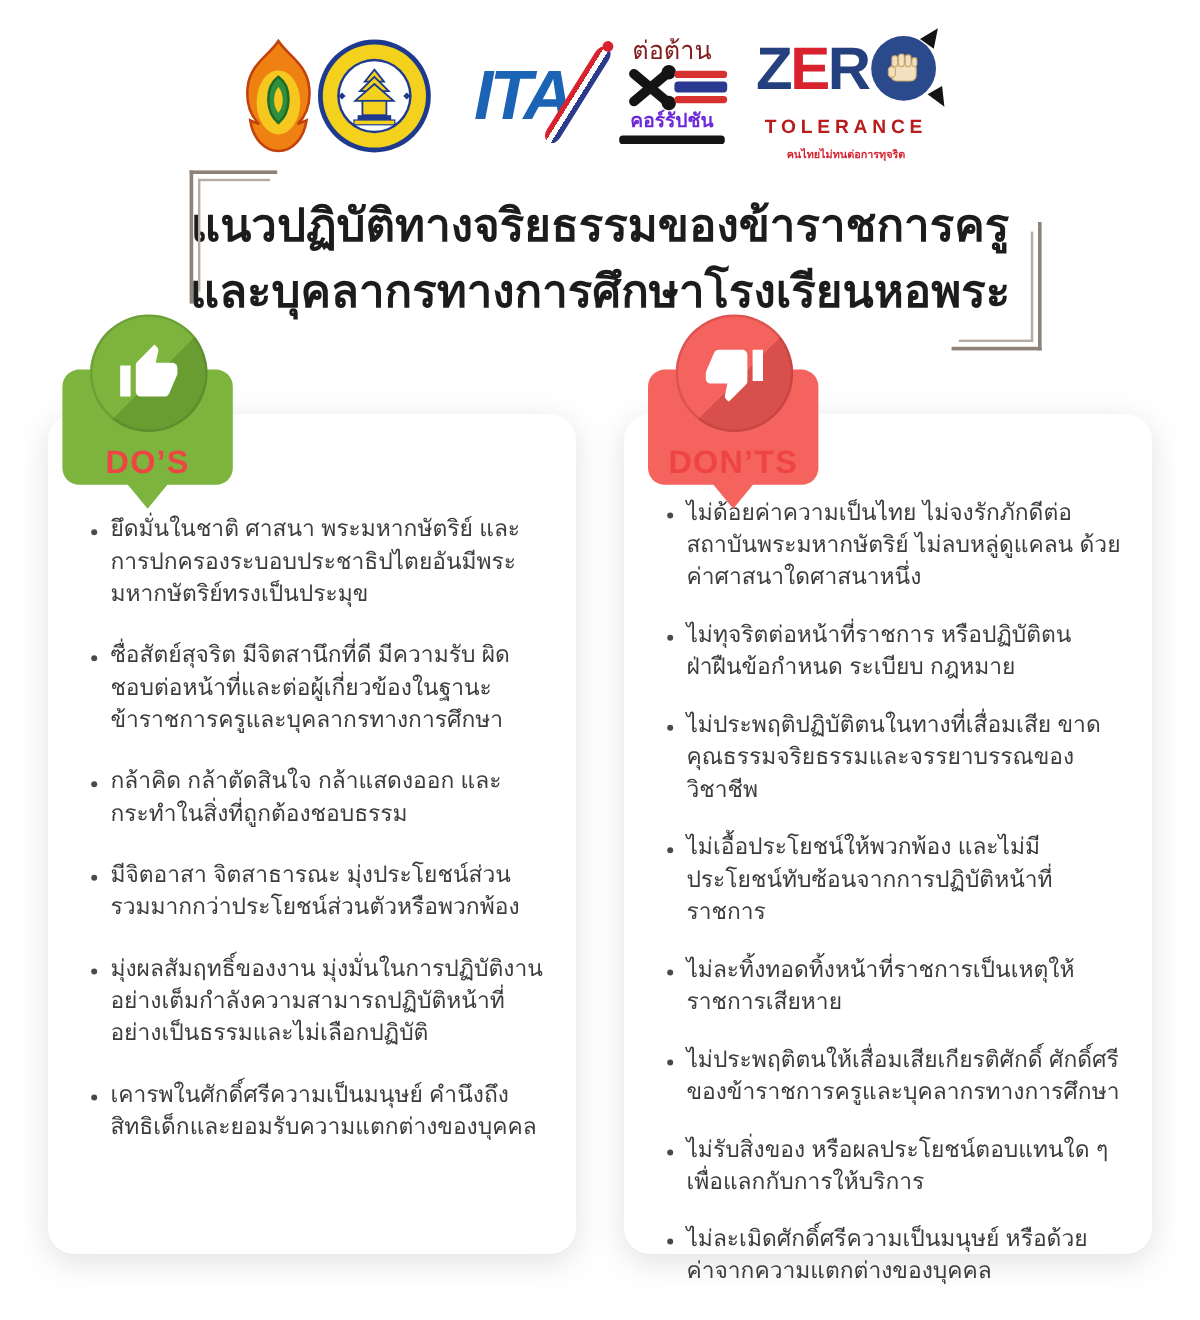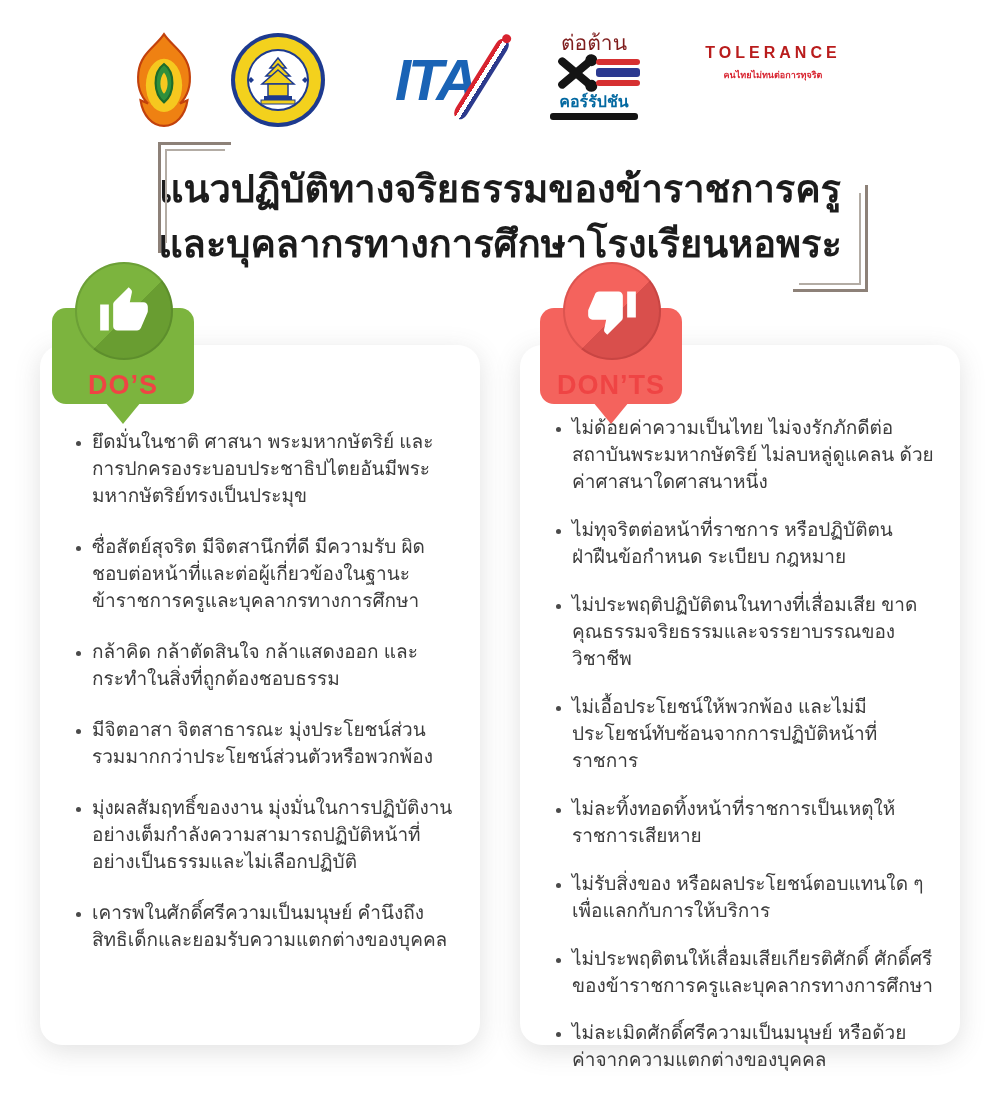--- a/index.html
+++ b/index.html
@@ -1,21 +1,21 @@
 <!DOCTYPE html>
 <html><head>
 <meta charset="utf-8">
 <style>
   html,body{margin:0;padding:0;background:#ffffff;}
   body{font-family:"Liberation Sans","DejaVu Sans",sans-serif;}
   .canvas{position:relative;width:1000px;height:1100px;background:#ffffff;overflow:hidden;}
 
   
   .logos{position:absolute;top:22px;left:0;width:1000px;height:115px;
-         display:flex;justify-content:center;align-items:center;gap:34px;}
+         display:flex;justify-content:center;align-items:center;}
   .logo{display:flex;flex-direction:column;align-items:center;justify-content:center;}
 
   
   .ita{position:relative;width:150px;height:90px;}
   .ita-text{font-size:58px;font-weight:900;font-style:italic;color:#1a63b5;letter-spacing:-3px;line-height:90px;}
   .ita-swoosh{position:absolute;right:22px;top:-2px;width:13px;height:92px;
     background:linear-gradient(90deg,#d8232f 0 33%,#ffffff 33% 66%,#2c3a8d 66% 100%);
     transform:rotate(32deg);border-radius:40%/8px;}
   .ita-swoosh::after{content:'';position:absolute;top:-6px;left:2px;width:9px;height:9px;border-radius:50%;background:#d8232f;}
 
@@ -24,21 +24,21 @@
   .anti-line1{font-size:21px;font-weight:400;color:#7f1d1d;line-height:1;}
   .anti-mid{position:relative;width:92px;height:34px;margin:3px 0;}
   .arm{position:absolute;left:6px;top:13px;width:44px;height:8px;border-radius:4px;background:#141414;}
   .arm.a1{transform:rotate(40deg);}
   .arm.a2{transform:rotate(-40deg);}
   .arm.a1::before,.arm.a2::before{content:'';position:absolute;right:-4px;top:-2px;width:12px;height:12px;border-radius:50%;background:#141414;}
   .stripes{position:absolute;right:0;top:3px;display:flex;flex-direction:column;gap:3px;}
   .stripe{width:44px;height:6px;border-radius:3px;}
   .stripe.red{background:#d63031;}
   .stripe.blue{background:#2b3990;height:9px;}
-  .anti-line2{font-size:16px;font-weight:900;color:#0369a1;line-height:1.1;}
+  .anti-line2{font-size:16px;font-weight:900;color:#6d28d9;line-height:1.1;}
   .anti-bar{width:88px;height:7px;border-radius:3px;background:#141414;margin-top:3px;}
 
   
   .zero{width:190px;height:100px;justify-content:flex-start;}
   .zero-top{display:flex;align-items:center;line-height:1;}
   .zer{font-size:50px;font-weight:900;color:#24407e;letter-spacing:-2px;}
   .zer .e-red{color:#d8232f;}
   .zero-o{position:relative;width:54px;height:54px;border-radius:50%;background:#2b4a8b;margin-left:2px;
           display:flex;align-items:center;justify-content:center;}
   .zero-o svg{width:36px;height:36px;}
@@ -135,20 +135,37 @@
           <span class="stripe red"></span>
             <span class="stripe blue"></span>
             <span class="stripe red"></span>
         </span>
       </div>
       <div class="anti-line2">คอร์รัปชัน</div>
       <div class="anti-bar"></div>
     </div>
 
     <div class="logo zero">
+      <div class="zero-top">
+        <span class="zer"><span>Z</span><span class="e-red">E</span><span>R</span></span>
+        <span class="zero-o">
+          <svg viewBox="0 0 24 24">
+              <g fill="#f2e0bf" stroke="#caa96f" stroke-width="0.6">
+            <rect x="5" y="9" width="14" height="10" rx="3"></rect>
+            <rect x="5.5" y="5" width="3.2" height="6" rx="1.5"></rect>
+            <rect x="9.2" y="4" width="3.2" height="7" rx="1.5"></rect>
+            <rect x="12.9" y="4.5" width="3.2" height="6.5" rx="1.5"></rect>
+            <rect x="16.6" y="6" width="2.8" height="5" rx="1.4"></rect>
+            <rect x="3.5" y="11" width="4" height="6" rx="2"></rect>
+          </g>
+            </svg>
+          <span class="zero-spark sp1"></span>
+          <span class="zero-spark sp2"></span>
+        </span>
+      </div>
       <div class="tolerance">TOLERANCE</div>
       <div class="zero-slogan">คนไทยไม่ทนต่อการทุจริต</div>
     </div>
   </header>
 
   <section class="title-wrap">
     <div class="bracket tl"></div>
     <div class="bracket br"></div>
     <h1>
       <span>แนวปฏิบัติทางจริยธรรมของข้าราชการครู</span><br>
@@ -167,22 +184,22 @@
       </ul>
   </div>
 
   <div class="card donts-card">
     <ul class="bullets">
         <li>ไม่ด้อยค่าความเป็นไทย ไม่จงรักภักดีต่อ สถาบันพระมหากษัตริย์ ไม่ลบหลู่ดูแคลน ด้วยค่าศาสนาใดศาสนาหนึ่ง</li>
         <li>ไม่ทุจริตต่อหน้าที่ราชการ หรือปฏิบัติตน ฝ่าฝืนข้อกำหนด ระเบียบ กฎหมาย</li>
         <li>ไม่ประพฤติปฏิบัติตนในทางที่เสื่อมเสีย ขาดคุณธรรมจริยธรรมและจรรยาบรรณของวิชาชีพ</li>
         <li>ไม่เอื้อประโยชน์ให้พวกพ้อง และไม่มีประโยชน์ทับซ้อนจากการปฏิบัติหน้าที่ราชการ</li>
         <li>ไม่ละทิ้งทอดทิ้งหน้าที่ราชการเป็นเหตุให้ราชการเสียหาย</li>
+        <li>ไม่ประพฤติตนให้เสื่อมเสียเกียรติศักดิ์ ศักดิ์ศรีของข้าราชการครูและบุคลากรทางการศึกษา</li>
         <li>ไม่รับสิ่งของ หรือผลประโยชน์ตอบแทนใด ๆ เพื่อแลกกับการให้บริการ</li>
-        <li>ไม่ประพฤติตนให้เสื่อมเสียเกียรติศักดิ์ ศักดิ์ศรีของข้าราชการครูและบุคลากรทางการศึกษา</li>
         <li>ไม่ละเมิดศักดิ์ศรีความเป็นมนุษย์ หรือด้วย ค่าจากความแตกต่างของบุคคล</li>
       </ul>
   </div>
 
   <div class="badge-group dos">
     <div class="badge-rect"></div>
     <div class="badge-pointer"></div>
     <div class="badge-label">DO’S</div>
     <div class="badge-circle">
       <svg viewBox="0 0 24 24">

